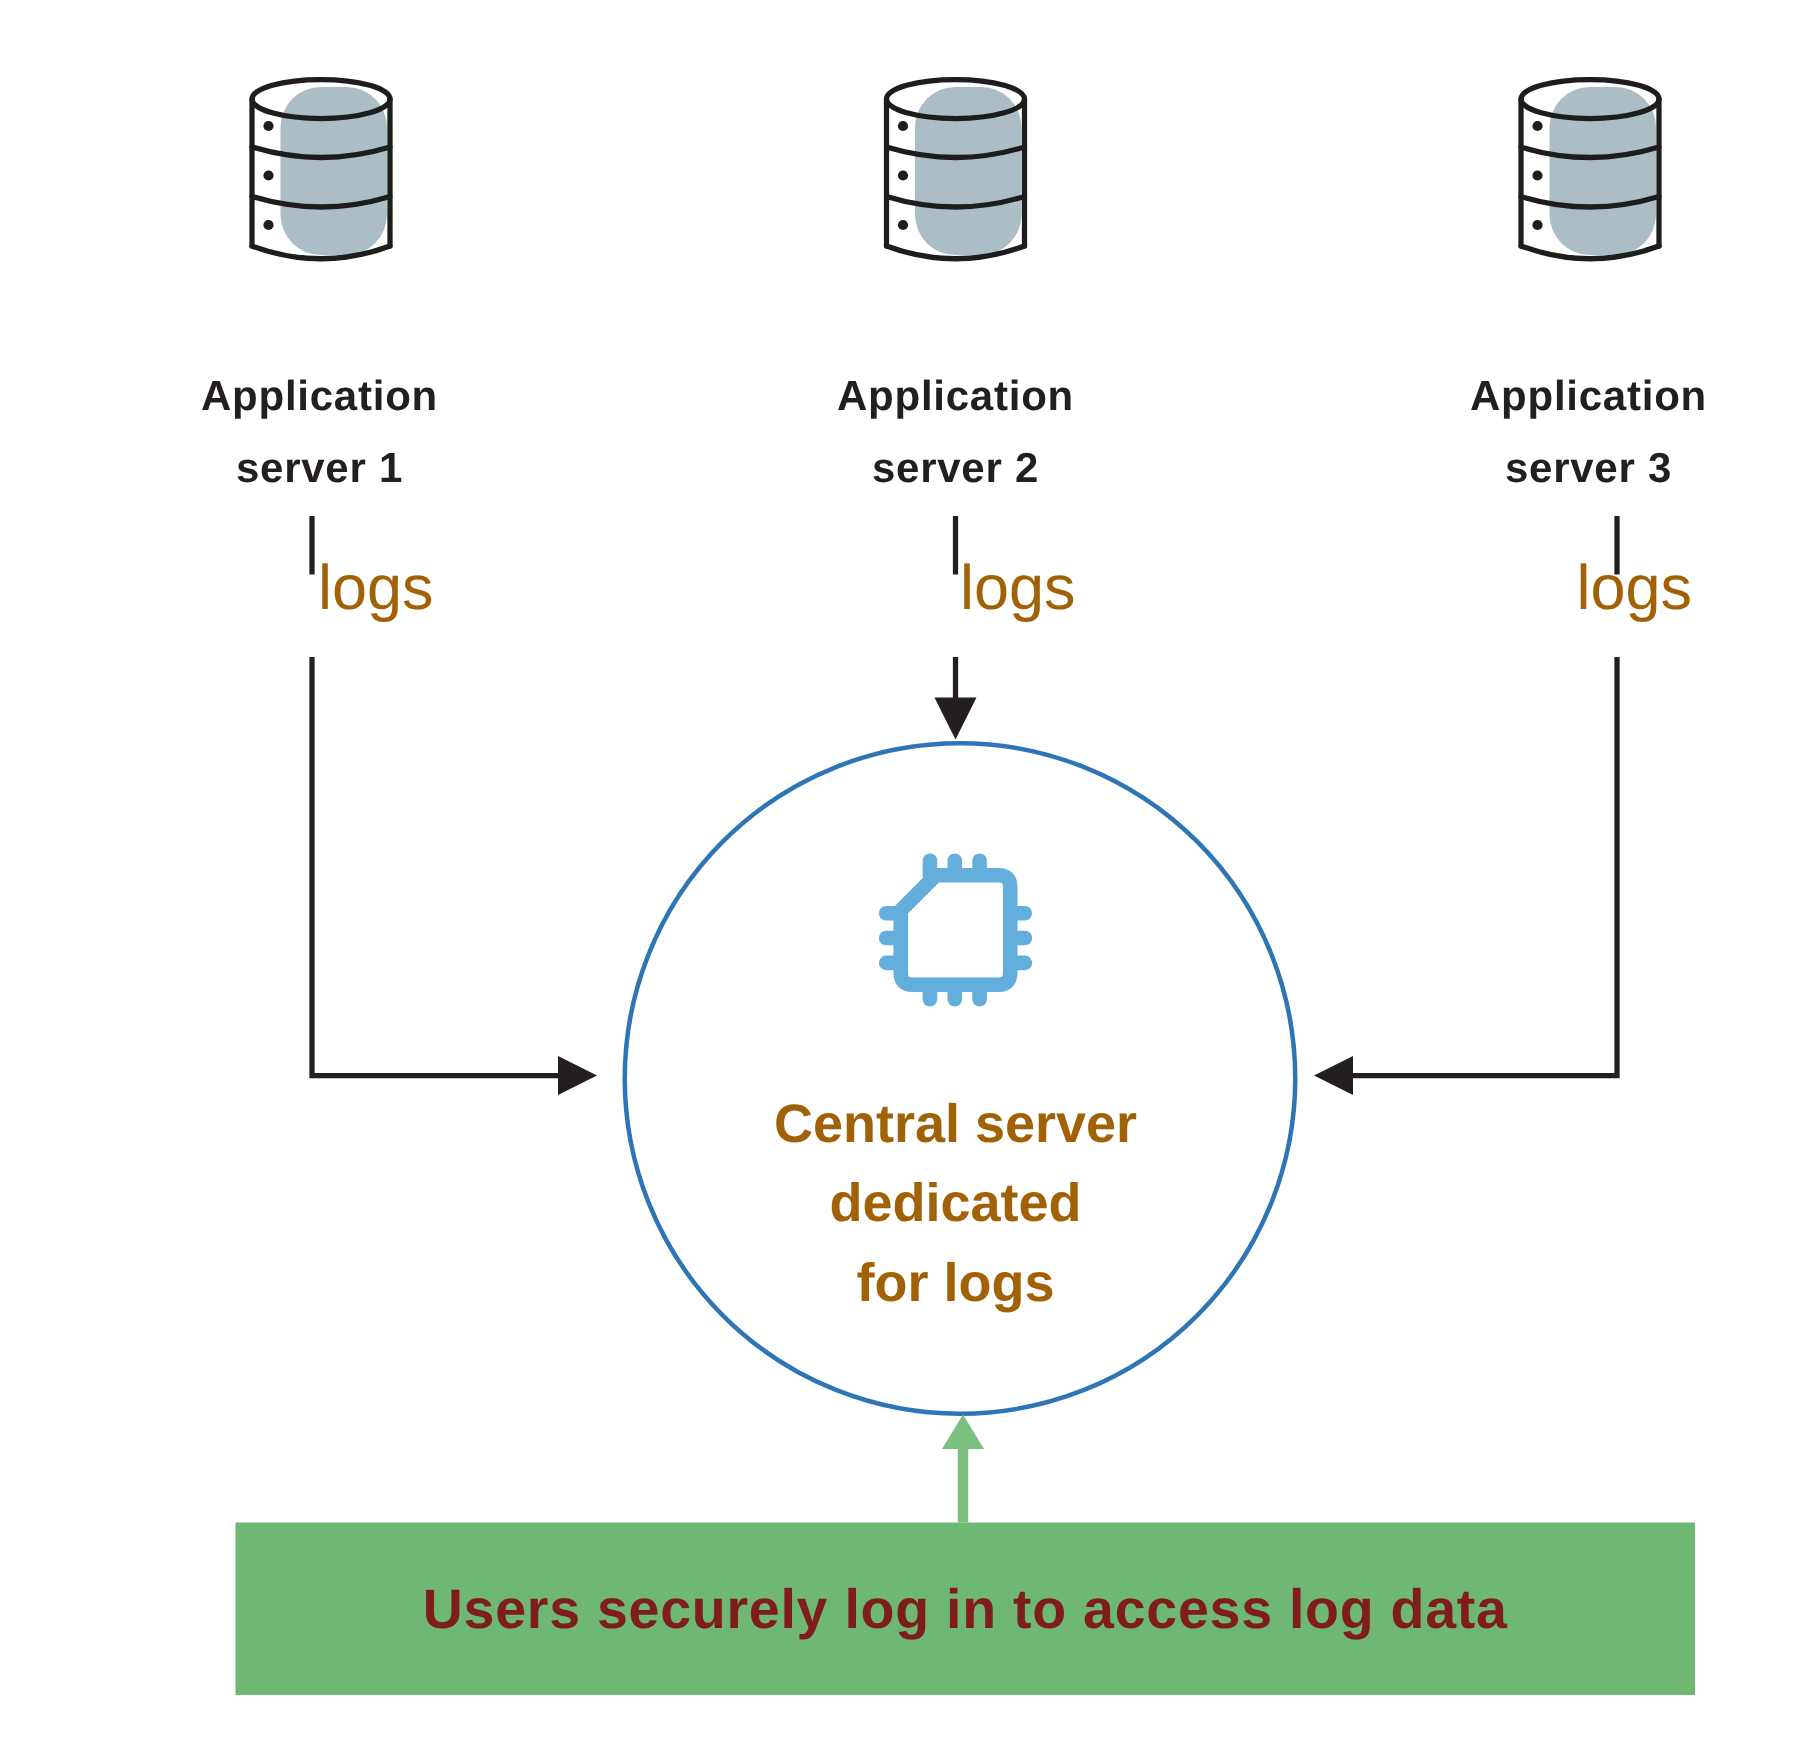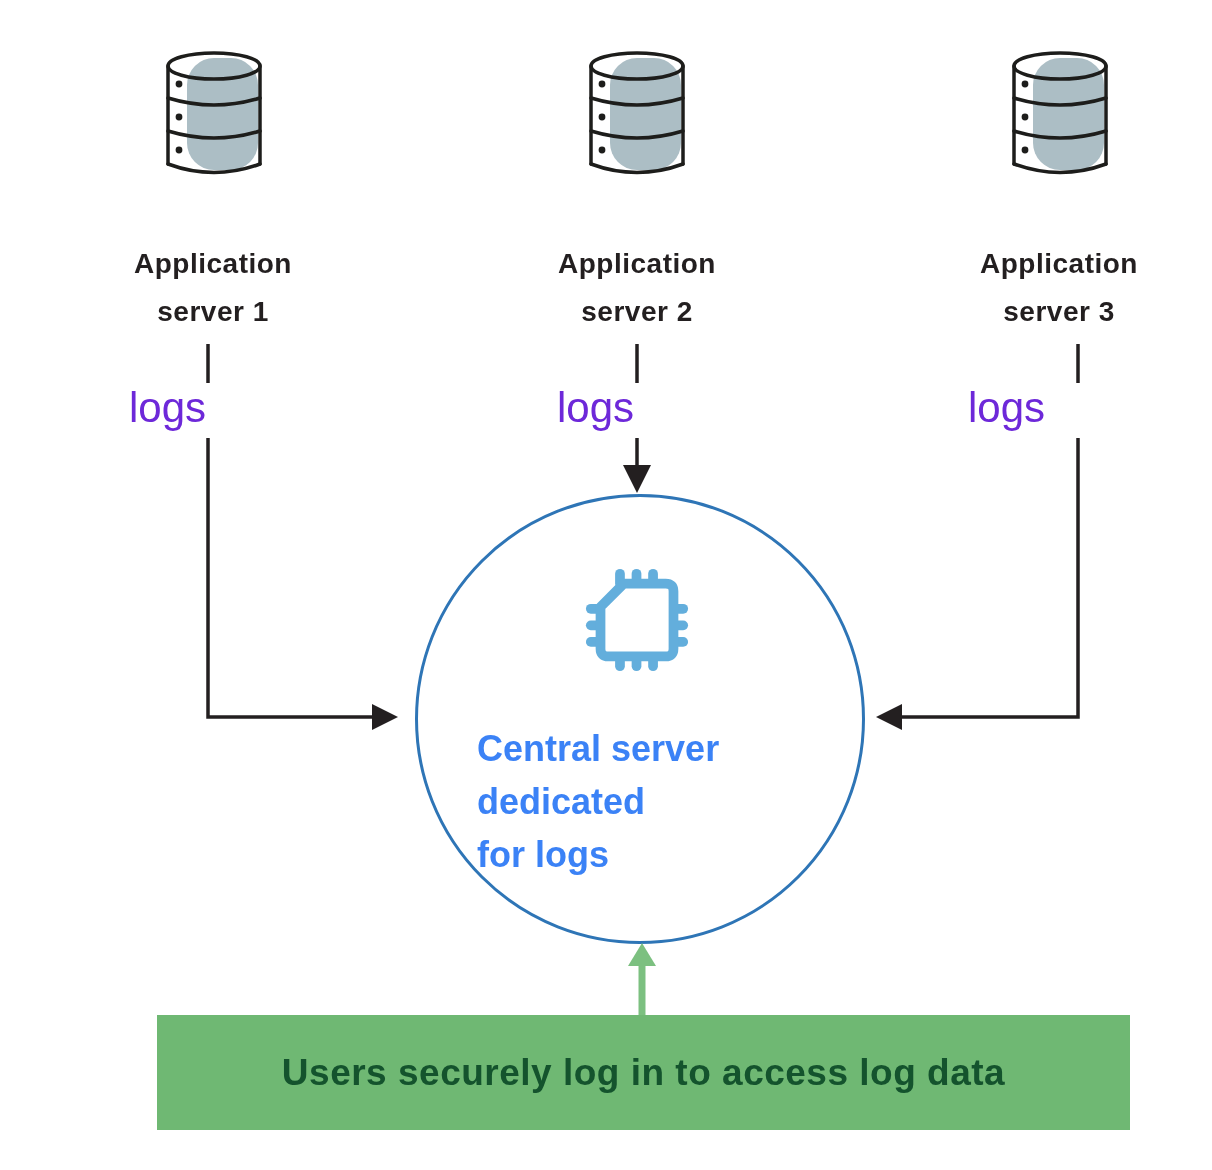--- a/index.html
+++ b/index.html
@@ -24,50 +24,50 @@
     text-align:center;
     font-size:28px;line-height:48px;font-weight:bold;
     color:#231F20;letter-spacing:0.5px;
     white-space:pre-line;z-index:2;
   }
   .sl1{left:53px;}
   .sl2{left:477px;}
   .sl3{left:899px;}
   
   .logs-label{
-    width:160px;top:384px;height:52px;
-    text-align:left;
+    width:160px;top:368px;height:52px;
+    text-align:right;
     font-size:42px;font-weight:400;
-    color:#6d28d9;z-index:2;
+    color:#a16207;z-index:2;
   }
   .lg1{left:129px;}
   .lg2{left:557px;}
   .lg3{left:968px;}
   
   .central-circle{
     left:415px;top:494px;width:444px;height:444px;
     border:3px solid #2E75B6;border-radius:50%;
     background:#ffffff;z-index:0;
   }
   .chip-icon{left:583px;top:566px;width:108px;height:108px;z-index:2;}
   .central-label{
     left:477px;top:722px;width:320px;
-    text-align:left;
+    text-align:center;
     font-size:36px;line-height:53px;font-weight:bold;
-    color:#3b82f6;white-space:pre-line;z-index:2;
+    color:#a16207;white-space:pre-line;z-index:2;
   }
   
   .banner{
     left:157px;top:1015px;width:973px;height:115px;
     background:#6FB873;
     display:flex;align-items:center;justify-content:center;
     z-index:2;
   }
   .banner-text{
-    color:#14532d;font-size:37px;font-weight:bold;letter-spacing:0.5px;
+    color:#7f1d1d;font-size:37px;font-weight:bold;letter-spacing:0.5px;
   }
 </style>
 </head>
 <body>
 
 <div id="canvas">
 
   <svg id="connectors" viewBox="0 0 1212 1170" xmlns="http://www.w3.org/2000/svg">
 
     <g stroke="#231F20" stroke-width="3.5" fill="none">

